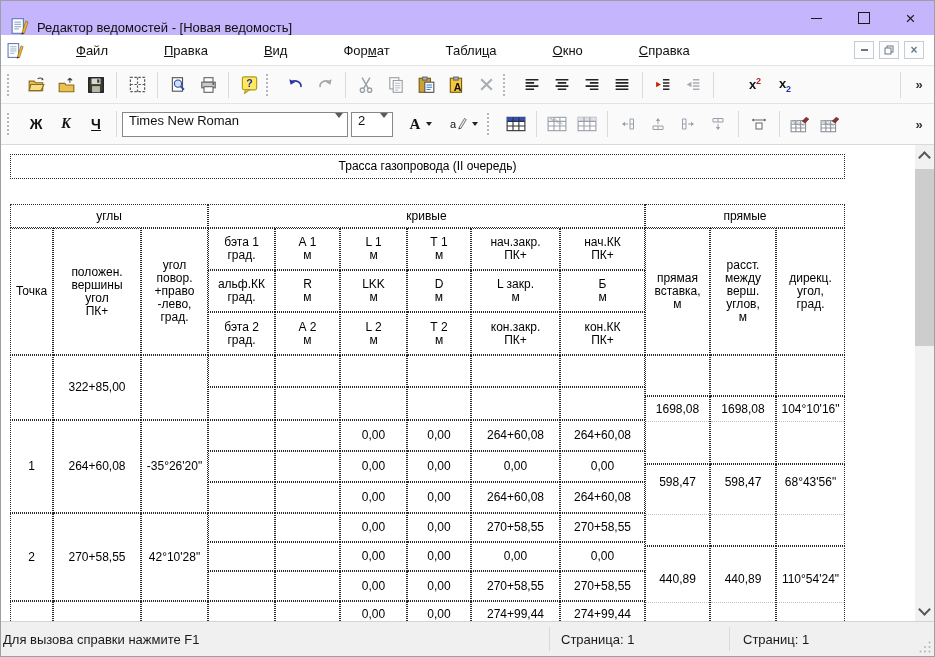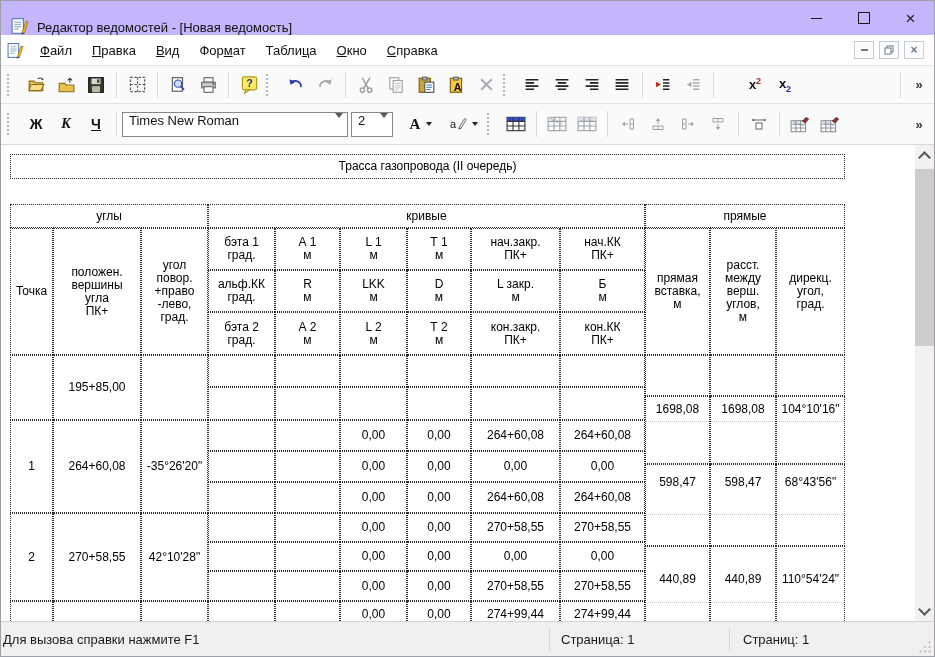--- a/index.html
+++ b/index.html
@@ -9,21 +9,21 @@
   
   .titlebar{height:34px;flex:0 0 auto;display:flex;align-items:flex-end;padding-left:10px;background:#c4b5fd;}
   .title-text{font-size:13px;color:#101010;margin-left:8px;}
   .win-controls{margin-left:auto;display:flex;height:100%;}
   .win-btn{width:47px;display:flex;align-items:center;justify-content:center;color:#1a1a1a;cursor:default;}
   .glyph-min{width:11px;height:1px;background:#1a1a1a;display:block;}
   .glyph-max{width:10px;height:10px;border:1px solid #1a1a1a;display:block;}
   .glyph-close{font-size:17px;line-height:17px;color:#1a1a1a;}
 
   
-  .menubar{height:30px;flex:0 0 auto;display:flex;align-items:center;padding:0 6px;background:#fff;}
+  .menubar{height:30px;flex:0 0 auto;display:flex;align-items:center;padding:0 6px;background:#fff;gap:36px;}
   .menu-item{padding:4px 10px;font-size:13px;color:#101010;}
   .menu-item u{text-decoration:underline;}
   .mdi{margin-left:auto;display:flex;gap:5px;padding-right:4px;}
   .mdi-btn{width:18px;height:16px;border:1px solid #c6ccd4;background:#fdfdfd;display:flex;align-items:center;justify-content:center;color:#68788c;}
   .mdi-min{width:7px;height:2px;background:#68788c;display:block;}
   .mdi-close{font-size:12px;font-weight:bold;line-height:12px;}
 
   
   .toolbar{background:#fafafa;border-top:1px solid #e3e3e3;display:flex;align-items:center;padding:0 4px;flex:0 0 auto;}
   .tb1{height:37px;}
@@ -406,21 +406,21 @@
 
       <div class="c" style="grid-area:1/1/2/13">Трасса газопровода (II очередь)</div>
 
       <div class="c" style="grid-area:3/1/4/4">углы</div>
       <div class="c" style="grid-area:3/4/4/10">кривые</div>
       <div class="c" style="grid-area:3/10/4/13">прямые</div>
 
       <div class="c" style="grid-area:4/1/7/2">Точка</div>
       <div class="c" style="grid-area:4/2/7/3">положен.
 вершины
-угла
+угол
 ПК+</div>
       <div class="c" style="grid-area:4/3/7/4">угол
 повор.
 +право
 -лево,
 град.</div>
       <div class="c" style="grid-area:4/4/5/5">бэта 1
 град.</div>
       <div class="c" style="grid-area:4/5/5/6">А 1
 м</div>
@@ -462,21 +462,21 @@
       <div class="c" style="grid-area:4/11/7/12">расст.
 между
 верш.
 углов,
 м</div>
       <div class="c" style="grid-area:4/12/7/13">дирекц.
 угол,
 град.</div>
 
       <div class="c" style="grid-area:7/1/10/2"></div>
-      <div class="c" style="grid-area:7/2/10/3">195+85,00</div>
+      <div class="c" style="grid-area:7/2/10/3">322+85,00</div>
       <div class="c" style="grid-area:7/3/10/4"></div>
       <div class="c" style="grid-area:7/4/8/5"></div>
       <div class="c" style="grid-area:7/5/8/6"></div>
       <div class="c" style="grid-area:7/6/8/7"></div>
       <div class="c" style="grid-area:7/7/8/8"></div>
       <div class="c" style="grid-area:7/8/8/9"></div>
       <div class="c" style="grid-area:7/9/8/10"></div>
       <div class="c" style="grid-area:8/4/10/5"></div>
       <div class="c" style="grid-area:8/5/10/6"></div>
       <div class="c" style="grid-area:8/6/10/7"></div>

